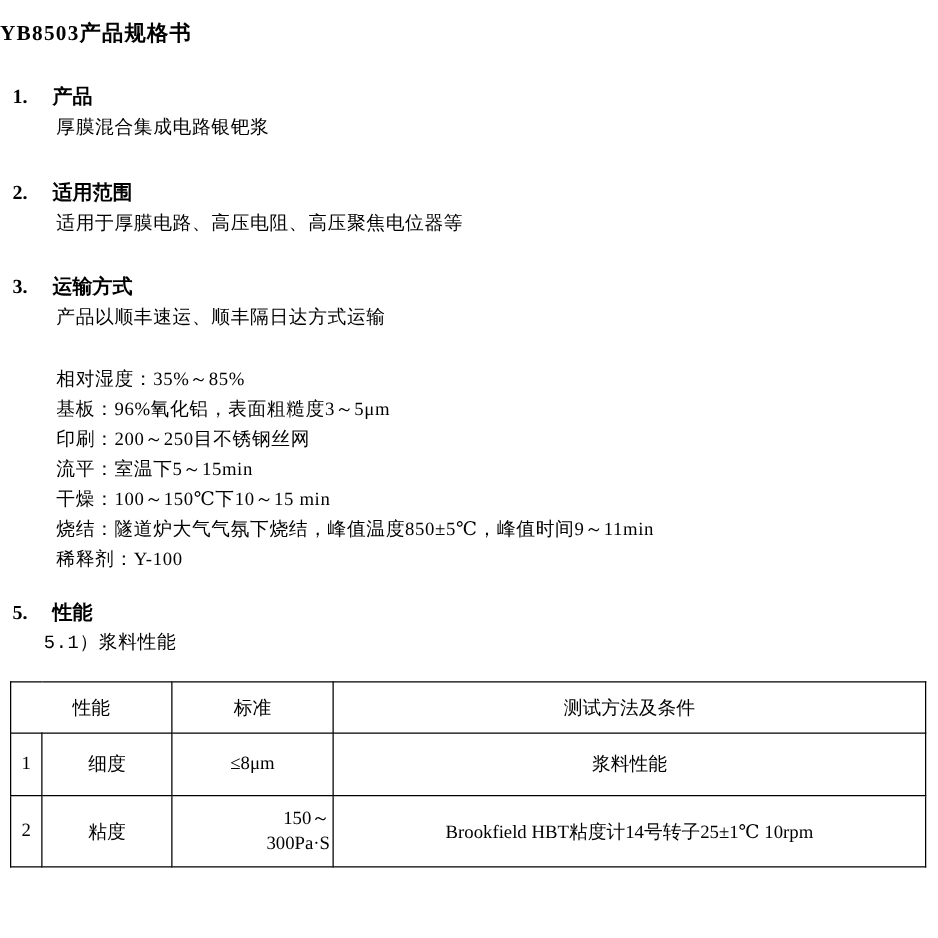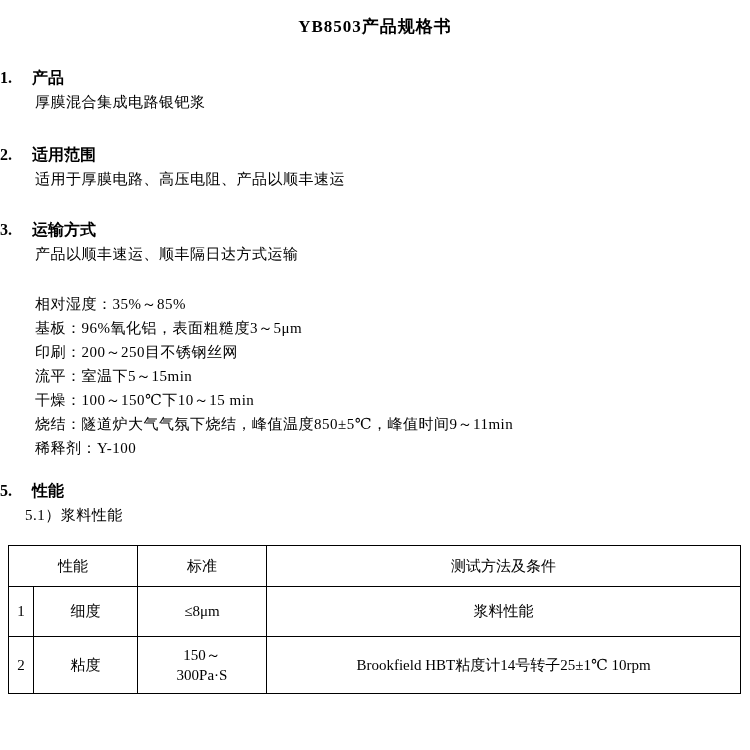--- a/index.html
+++ b/index.html
@@ -4,41 +4,40 @@
 <style>
   * { margin:0; padding:0; box-sizing:border-box; }
   html,body { background:#ffffff; }
   body {
     width:750px; height:750px;
     font-family:"Liberation Serif","DejaVu Serif",serif;
     color:#000000;
     overflow:hidden;
   }
   .doc-title {
-    text-align:center;
     padding-top:15px;
     font-size:17px;
     font-weight:bold;
     line-height:24px;
     letter-spacing:1px;
   }
-  .section { }
+  .section { margin-left:10px; }
   .sec-heading {
     font-weight:bold;
     font-size:16px;
     line-height:24px;
   }
   .sec-num { display:inline-block; width:32px; }
   .sec-line {
     margin-left:35px;
     font-size:15px;
     line-height:24px;
     letter-spacing:0.5px;
   }
-  .sec-line.sub { margin-left:25px; }
+  .sec-line.sub { margin-left:25px;font-family:Liberation Mono, monospace; }
   .s1 { margin-top:27px; }
   .s2 { margin-top:29px; }
   .s3 { margin-top:27px; }
   .s4 { margin-top:26px; }
   .s5 { margin-top:19px; }
   table.perf {
     border-collapse:collapse;
     table-layout:fixed;
     width:732px;
     margin:18px 0 0 8px;
@@ -48,35 +47,35 @@
     border:1px solid #000000;
     text-align:center;
     vertical-align:middle;
     font-weight:normal;
     padding:0 2px;
     overflow:hidden;
   }
   tr.hdr  { height:41px; }
   tr.row1 { height:50px; }
   tr.row2 { height:57px; }
-  .two-line div { line-height:20px; }
+  .two-line div { line-height:20px;text-align:right; }
 </style>
 </head>
 <body>
 
 <div class="doc-title">YB8503产品规格书</div>
 
 <div class="section s1">
   <div class="sec-heading"><span class="sec-num">1.</span><span>产品</span></div>
   <div class="sec-line">厚膜混合集成电路银钯浆</div>
 </div>
 
 <div class="section s2">
   <div class="sec-heading"><span class="sec-num">2.</span><span>适用范围</span></div>
-  <div class="sec-line">适用于厚膜电路、高压电阻、产品以顺丰速运</div>
+  <div class="sec-line">适用于厚膜电路、高压电阻、高压聚焦电位器等</div>
 </div>
 
 <div class="section s3">
   <div class="sec-heading"><span class="sec-num">3.</span><span>运输方式</span></div>
   <div class="sec-line">产品以顺丰速运、顺丰隔日达方式运输</div>
 </div>
 
 <div class="section s4">
   <div class="sec-line">相对湿度：35%～85%</div>
   <div class="sec-line">基板：96%氧化铝，表面粗糙度3～5μm</div>

